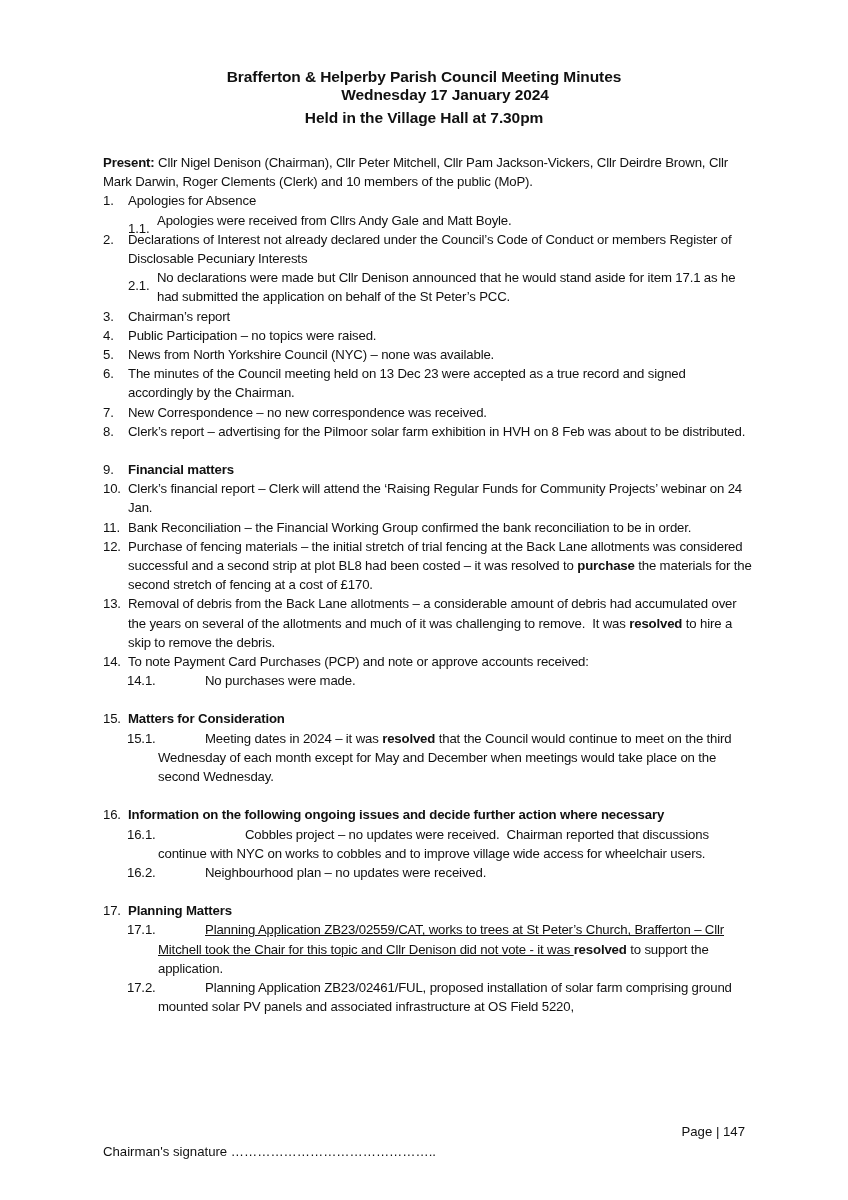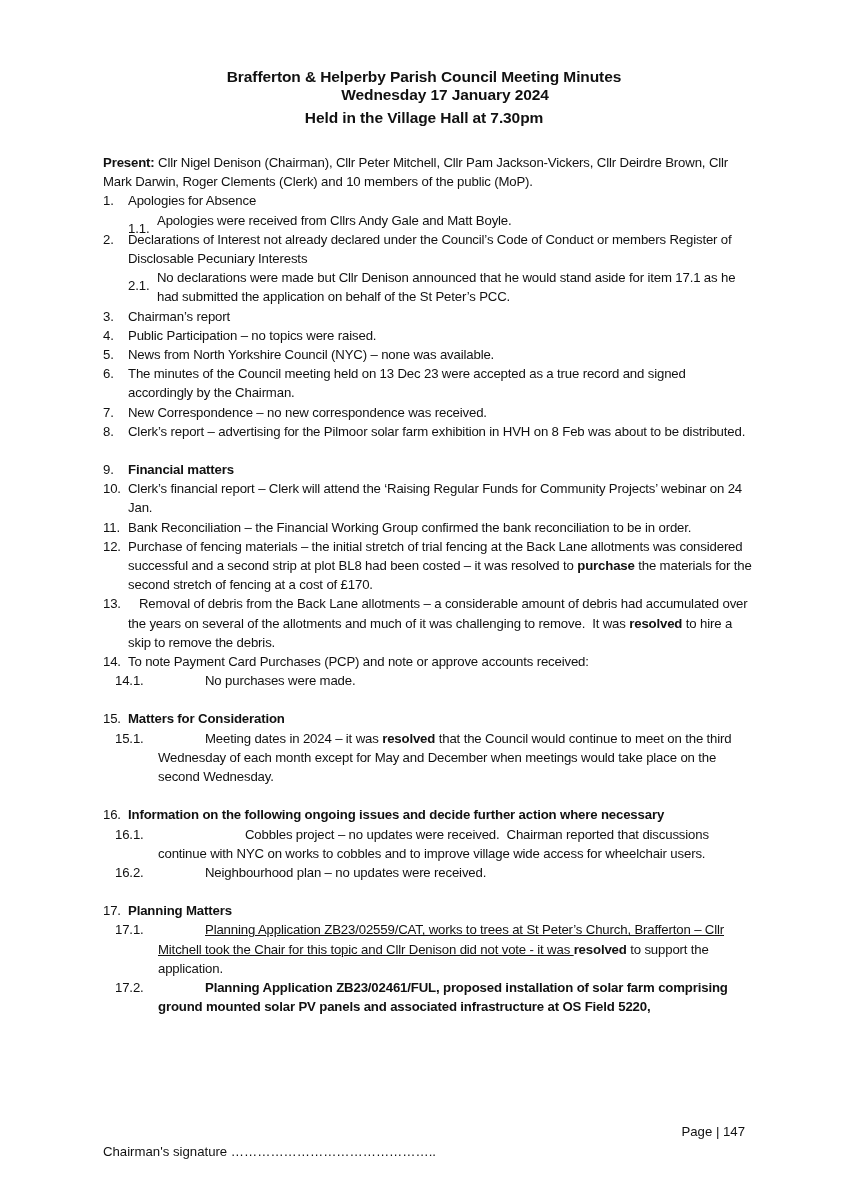--- a/index.html
+++ b/index.html
@@ -19,21 +19,21 @@
     .body-text {
       position: absolute; left: 103px; top: 153px; width: 650px;
       font-size: 13.2px; line-height: 19.2px; letter-spacing: -0.15px;
     }
     .para { margin: 0; }
     .item { position: relative; padding-left: 25px; margin: 0; }
     .item .num { position: absolute; left: 0; top: 0; }
     .sub { position: relative; padding-left: 54px; margin: 0; }
     .sub .num { position: absolute; left: 25px; top: 8px; }
     .sub2 { position: relative; margin: 0; padding-left: 55px; text-indent: 0; }
-    .sub2 .num { position: absolute; left: 12px; top: 0; }
+    .sub2 .num { position: absolute; left: 24px; top: 0; }
     .sub2 .first { display: inline-block; padding-left: 47px; }
     .gap { height: 19px; }
     b, .bold { font-weight: bold; }
 
     .footer-page {
       position: absolute; right: 103px; top: 1124px; font-size: 13.2px;
     }
     .footer-sig {
       position: absolute; left: 103px; top: 1144px; font-size: 13.2px; text-align: center;
     }
@@ -59,37 +59,37 @@
     <p class="item"><span class="num">6.</span><span>The minutes of the Council meeting held on 13 Dec 23 were accepted as a true record and signed accordingly by the Chairman.</span></p>
     <p class="item"><span class="num">7.</span><span>New Correspondence – no new correspondence was received.</span></p>
     <p class="item"><span class="num">8.</span><span>Clerk’s report – advertising for the Pilmoor solar farm exhibition in HVH on 8 Feb was about to be distributed.</span></p>
 
     <div class="gap"></div>
 
     <p class="item"><span class="num">9.</span><b>Financial matters</b></p>
     <p class="item"><span class="num">10.</span><span>Clerk’s financial report – Clerk will attend the ‘Raising Regular Funds for Community Projects’ webinar on 24 Jan.</span></p>
     <p class="item"><span class="num">11.</span><span>Bank Reconciliation – the Financial Working Group confirmed the bank reconciliation to be in order.</span></p>
     <p class="item"><span class="num">12.</span><span>Purchase of fencing materials – the initial stretch of trial fencing at the Back Lane allotments was considered successful and a second strip at plot BL8 had been costed – it was resolved to </span><b>purchase</b><span> the materials for the second stretch of fencing at a cost of £170.</span></p>
-    <p class="item"><span class="num">13.</span><span style="white-space:pre-wrap;margin-left:11px;">Removal of debris from the Back Lane allotments – a considerable amount of debris had accumulated over the years on several of the allotments and much of it was challenging to remove.  It was </span><b>resolved</b><span> to hire a skip to remove the debris.</span></p>
+    <p class="item"><span class="num">13.</span><span style="white-space:pre-wrap;">Removal of debris from the Back Lane allotments – a considerable amount of debris had accumulated over the years on several of the allotments and much of it was challenging to remove.  It was </span><b>resolved</b><span> to hire a skip to remove the debris.</span></p>
     <p class="item"><span class="num">14.</span><span>To note Payment Card Purchases (PCP) and note or approve accounts received:</span></p>
     <p class="sub2"><span class="num">14.1.</span><span class="first">No purchases were made.</span></p>
 
     <div class="gap"></div>
 
     <p class="item"><span class="num">15.</span><b>Matters for Consideration</b></p>
     <p class="sub2"><span class="num">15.1.</span><span class="lead" style="padding-left:47px;">Meeting dates in 2024 – it was </span><b>resolved</b><span> that the Council would continue to meet on the third Wednesday of each month except for May and December when meetings would take place on the second Wednesday.</span></p>
 
     <div class="gap"></div>
 
     <p class="item"><span class="num">16.</span><b>Information on the following ongoing issues and decide further action where necessary</b></p>
     <p class="sub2"><span class="num">16.1.</span><span style="padding-left:47px; white-space:pre-wrap;margin-left:40px;">Cobbles project – no updates were received.  Chairman reported that discussions continue with NYC on works to cobbles and to improve village wide access for wheelchair users.</span></p>
     <p class="sub2"><span class="num">16.2.</span><span style="padding-left:47px;">Neighbourhood plan – no updates were received.</span></p>
 
     <div class="gap"></div>
 
     <p class="item"><span class="num">17.</span><b>Planning Matters</b></p>
     <p class="sub2"><span class="num">17.1.</span><span style="padding-left:47px;text-decoration:underline;">Planning Application ZB23/02559/CAT, works to trees at St Peter’s Church, Brafferton – Cllr Mitchell took the Chair for this topic and Cllr Denison did not vote - it was </span><b>resolved</b><span> to support the application.</span></p>
-    <p class="sub2"><span class="num">17.2.</span><span style="padding-left:47px;font-weight:bold;">Planning Application ZB23/02461/FUL, proposed installation of solar farm comprising ground mounted solar PV panels and associated infrastructure at OS Field 5220,</span></p>
+    <p class="sub2"><span class="num">17.2.</span><span style="padding-left:47px;">Planning Application ZB23/02461/FUL, proposed installation of solar farm comprising ground mounted solar PV panels and associated infrastructure at OS Field 5220,</span></p>
   </div>
 
   <div class="footer-page">Page | 147</div>
   <div class="footer-sig">Chairman's signature ………………………………………..</div>
 </div>
 
 </body></html>

